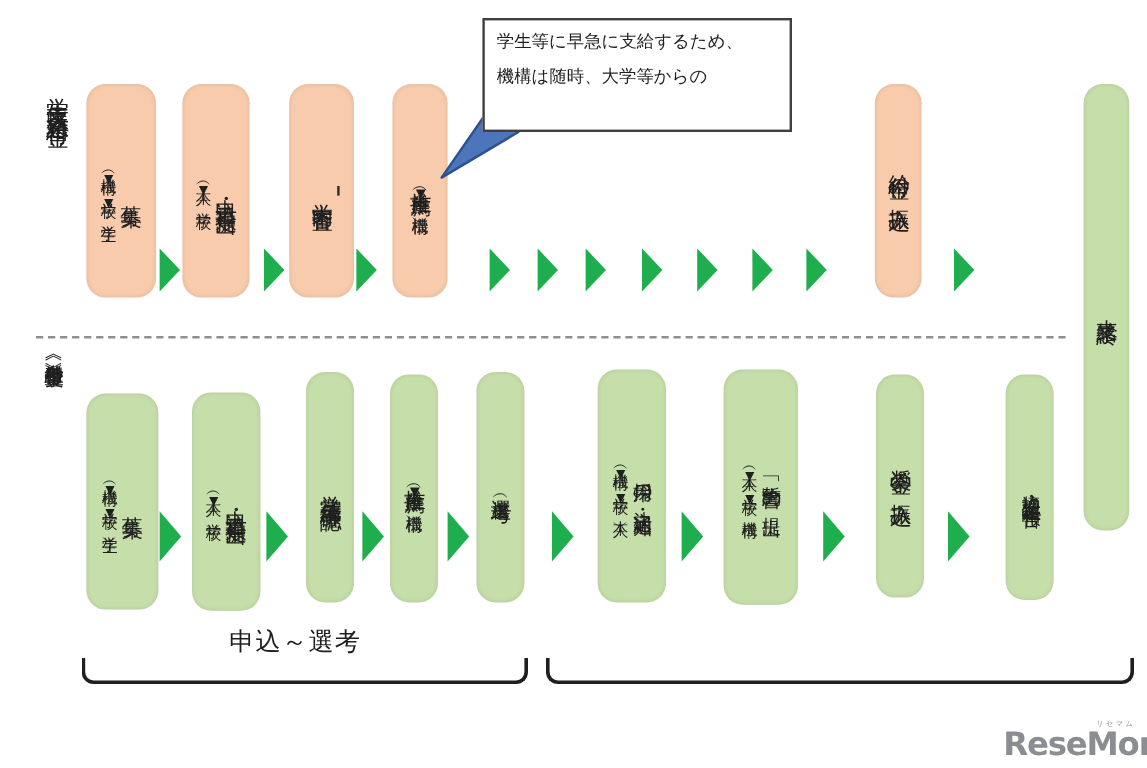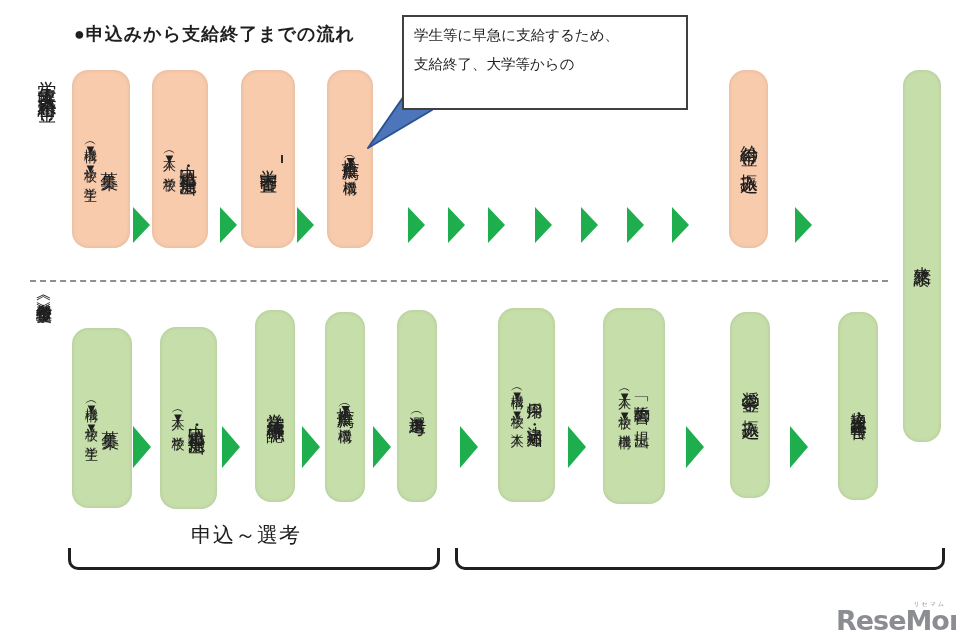--- a/index.html
+++ b/index.html
@@ -32,42 +32,41 @@
        border-color:transparent transparent transparent var(--arrow-green,#1fae4e);}
   .arr.t{top:207px;border-width:18px 0 18px 17px;}
   .arr.b{top:426px;border-width:21px 0 21px 18px;}
 
   
   .dash{position:absolute;left:30px;top:280px;width:858px;height:0;
         border-top:2px dashed var(--line-gray,#8f8f8f);}
 
   
   .pointer-svg{position:absolute;left:358px;top:88px;z-index:2;}
-  .callout{position:absolute;left:402px;top:15px;width:286px;height:95px;box-sizing:border-box;
+  .callout{position:absolute;left:402px;top:15px;width:258px;height:95px;box-sizing:border-box;
            background:#fff;border:2px solid #404040;padding:4px 10px;z-index:3;}
   .callout-line{font-size:14.5px;line-height:29px;white-space:nowrap;}
 
   
   .bracket{position:absolute;top:548px;height:22px;box-sizing:border-box;
            border-left:3px solid #1f1f1f;border-right:3px solid #1f1f1f;border-bottom:3px solid #1f1f1f;
            border-radius:0 0 10px 10px;}
   .phase-label{position:absolute;top:521px;font-size:21px;letter-spacing:1px;white-space:nowrap;transform:translateX(-50%);}
 
   
   .logo{position:absolute;left:836px;top:601px;width:118px;text-align:right;color:var(--logo-gray,#8b8d92);}
   .logo-ruby{display:block;font-size:6px;letter-spacing:2px;line-height:6px;padding-right:8px;}
   .logo-text{display:block;font-size:27px;font-weight:bold;letter-spacing:-1px;line-height:28px;
              font-family:"DejaVu Sans","Liberation Sans",sans-serif;}
 </style>
 </head>
 <body>
 
 <div class="canvas">
 
-  <div class="title">●申込みから支給終了までの流れ</div>
 
   <div class="vlabel row-label-top">学生支援緊急給付金</div>
   <div class="vlabel row-label-bottom">《参考》給付型奨学金</div>
 
   <div class="dash"></div>
 
   <div class="pill orange" style="left:72px;top:70px;width:58px;height:178px;">
     <div class="vtext">
       <span class="vcol main">募集</span>
       <span class="vcol sub">（機構▼学校▼学生）</span>
@@ -170,21 +169,21 @@
   <div class="arr b" style="left:460px;"></div>
   <div class="arr b" style="left:568px;"></div>
   <div class="arr b" style="left:686px;"></div>
   <div class="arr b" style="left:790px;"></div>
 
   <svg class="pointer-svg" width="80" height="70" viewBox="0 0 80 70">
     <polygon points="46,8 74,22 10,60" style="fill:var(--callout-blue,#4d76ba);stroke:var(--callout-blue-border,#2c5291);stroke-width:2;stroke-linejoin:round;"></polygon>
   </svg>
   <div class="callout">
     <div class="callout-line">学生等に早急に支給するため、</div>
-    <div class="callout-line">支給終了、大学等からの</div>
+    <div class="callout-line">機構は随時、大学等からの</div>
   </div>
 
   <div class="phase-label" style="left:246px;">申込～選考</div>
   <div class="bracket" style="left:68px;width:372px;"></div>
   <div class="bracket" style="left:455px;width:490px;"></div>
 
   <div class="logo">
     <span class="logo-ruby">リセマム</span>
     <span class="logo-text">ReseMom.</span>
   </div>

